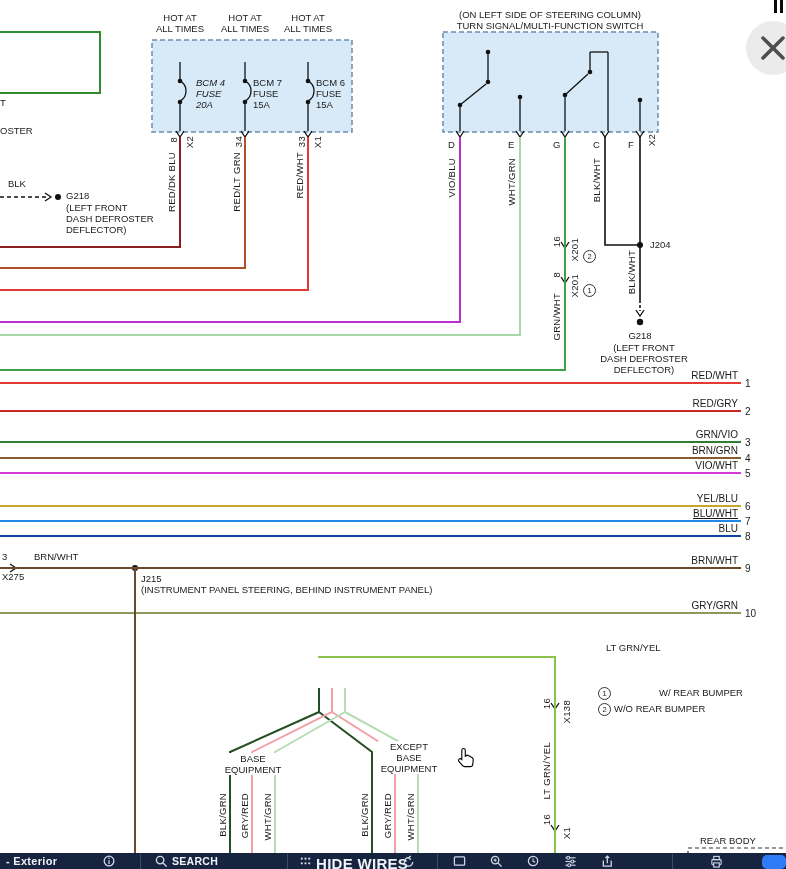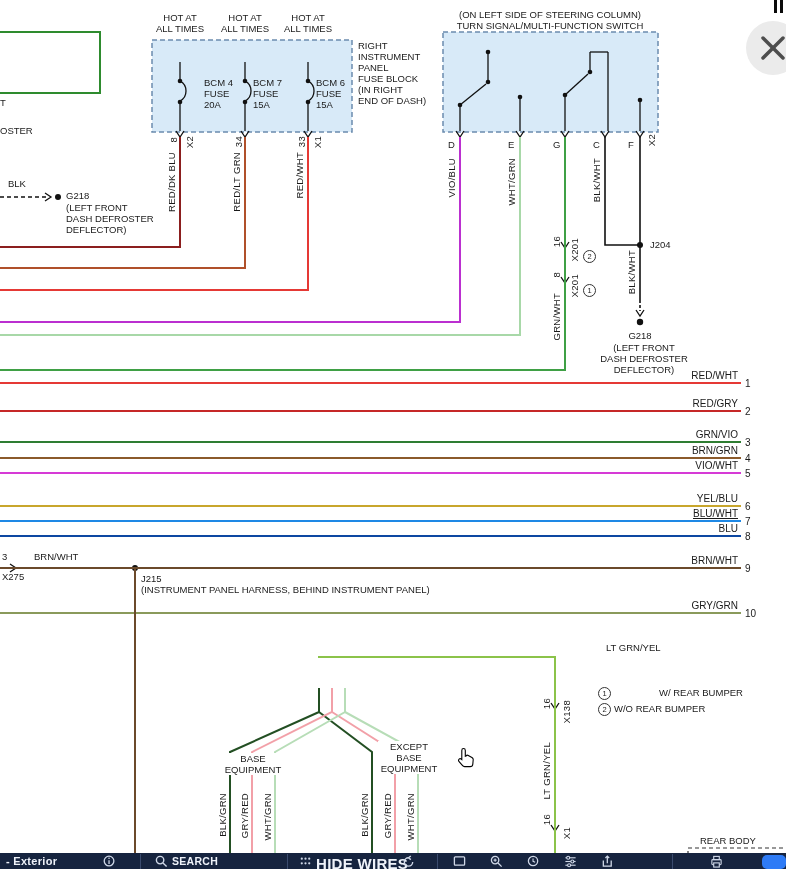--- a/index.html
+++ b/index.html
@@ -160,35 +160,29 @@
   </g>
 </svg>
 
 <span class="t c" style="left:150px;top:12px;width:60px;">HOT AT
 ALL TIMES</span>
 <span class="t c" style="left:215px;top:12px;width:60px;">HOT AT
 ALL TIMES</span>
 <span class="t c" style="left:278px;top:12px;width:60px;">HOT AT
 ALL TIMES</span>
 
-<span class="t" style="left:204px;top:77px;">BCM 4
+<span class="t" style="left:196px;top:77px;font-style:italic;">BCM 4
 FUSE
 20A</span>
 <span class="t" style="left:253px;top:77px;">BCM 7
 FUSE
 15A</span>
 <span class="t" style="left:316px;top:77px;">BCM 6
 FUSE
 15A</span>
-<span class="t" style="left:358px;top:40px;">RIGHT
-INSTRUMENT
-PANEL
-FUSE BLOCK
-(IN RIGHT
-END OF DASH)</span>
 
 <span class="t c" style="left:440px;top:9px;width:220px;">(ON LEFT SIDE OF STEERING COLUMN)</span>
 <span class="t c" style="left:440px;top:20px;width:220px;">TURN SIGNAL/MULTI-FUNCTION SWITCH</span>
 
 <span class="v" style="left:168px;top:137px;">8</span>
 <span class="v" style="left:184px;top:136px;">X2</span>
 <span class="v" style="left:233px;top:136px;">34</span>
 <span class="v" style="left:296px;top:136px;">33</span>
 <span class="v" style="left:312px;top:136px;">X1</span>
 
@@ -249,21 +243,21 @@
 <span class="rnum" style="top:501px;">6</span>
 <span class="rnum" style="top:516px;">7</span>
 <span class="rnum" style="top:531px;">8</span>
 <span class="rnum" style="top:563px;">9</span>
 <span class="rnum" style="top:608px;">10</span>
 
 <span class="t" style="left:2px;top:551px;">3</span>
 <span class="t" style="left:34px;top:551px;">BRN/WHT</span>
 <span class="t" style="left:2px;top:571px;">X275</span>
 <span class="t" style="left:141px;top:573px;">J215</span>
-<span class="t" style="left:141px;top:584px;">(INSTRUMENT PANEL HARNESS, BEHIND INSTRUMENT PANEL)</span>
+<span class="t" style="left:141px;top:584px;">(INSTRUMENT PANEL STEERING, BEHIND INSTRUMENT PANEL)</span>
 
 <span class="t" style="left:606px;top:642px;">LT GRN/YEL</span>
 <span class="v" style="left:541px;top:698px;">16</span>
 <span class="v" style="left:561px;top:700px;">X138</span>
 <span class="v" style="left:541px;top:742px;">LT GRN/YEL</span>
 <span class="v" style="left:541px;top:814px;">16</span>
 <span class="v" style="left:561px;top:827px;">X1</span>
 
 <span class="circ" style="left:598px;top:687px;">1</span>
 <span class="legendtxt" style="left:614px;top:687px;margin-left:45px;">W/ REAR BUMPER</span>

